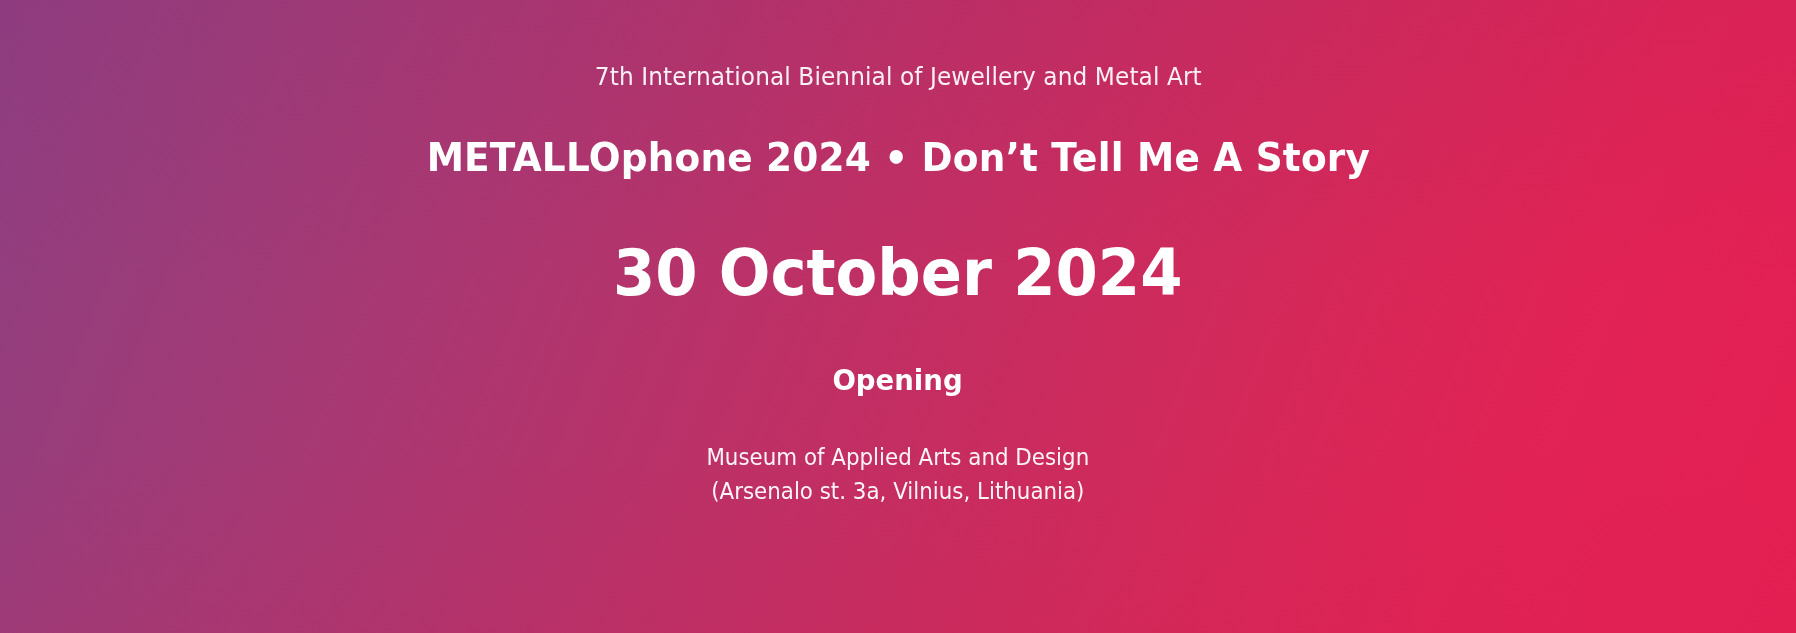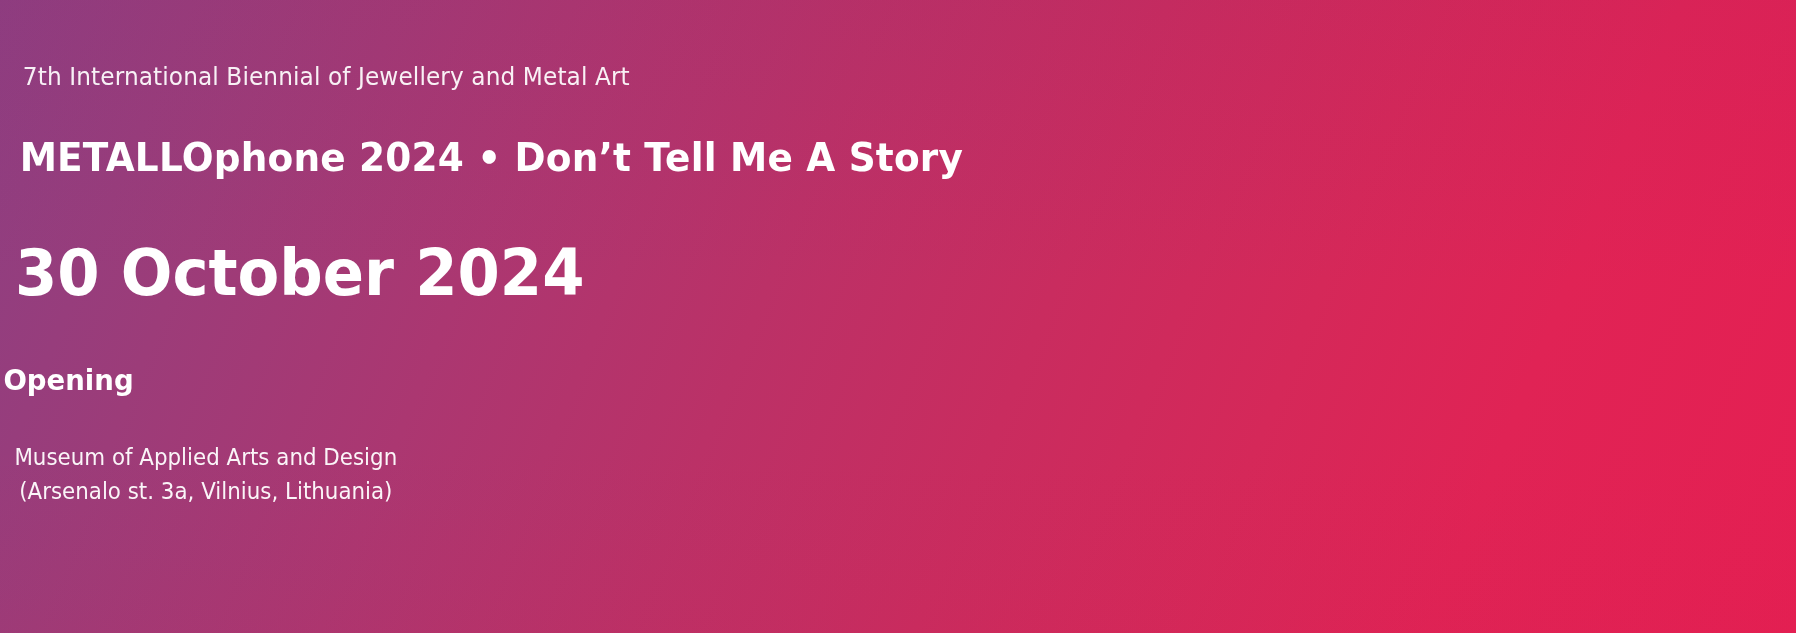--- a/index.html
+++ b/index.html
@@ -48,21 +48,21 @@
       rgba(190, 30, 85, 0.00) 70%,
       rgba(200, 30, 80, 0.07) 100%);
   }
 
   .stack {
     position: relative;
     z-index: 2;
     width: 100%;
     display: flex;
     flex-direction: column;
-    align-items: flex-start;
+    align-items: center;
     text-align: center;
     color: #ffffff;
   }
 
   .subtitle {
     margin-top: 62px;
     font-size: 25px;
     font-weight: 400;
     line-height: 1.2;
     letter-spacing: 0.1px;

